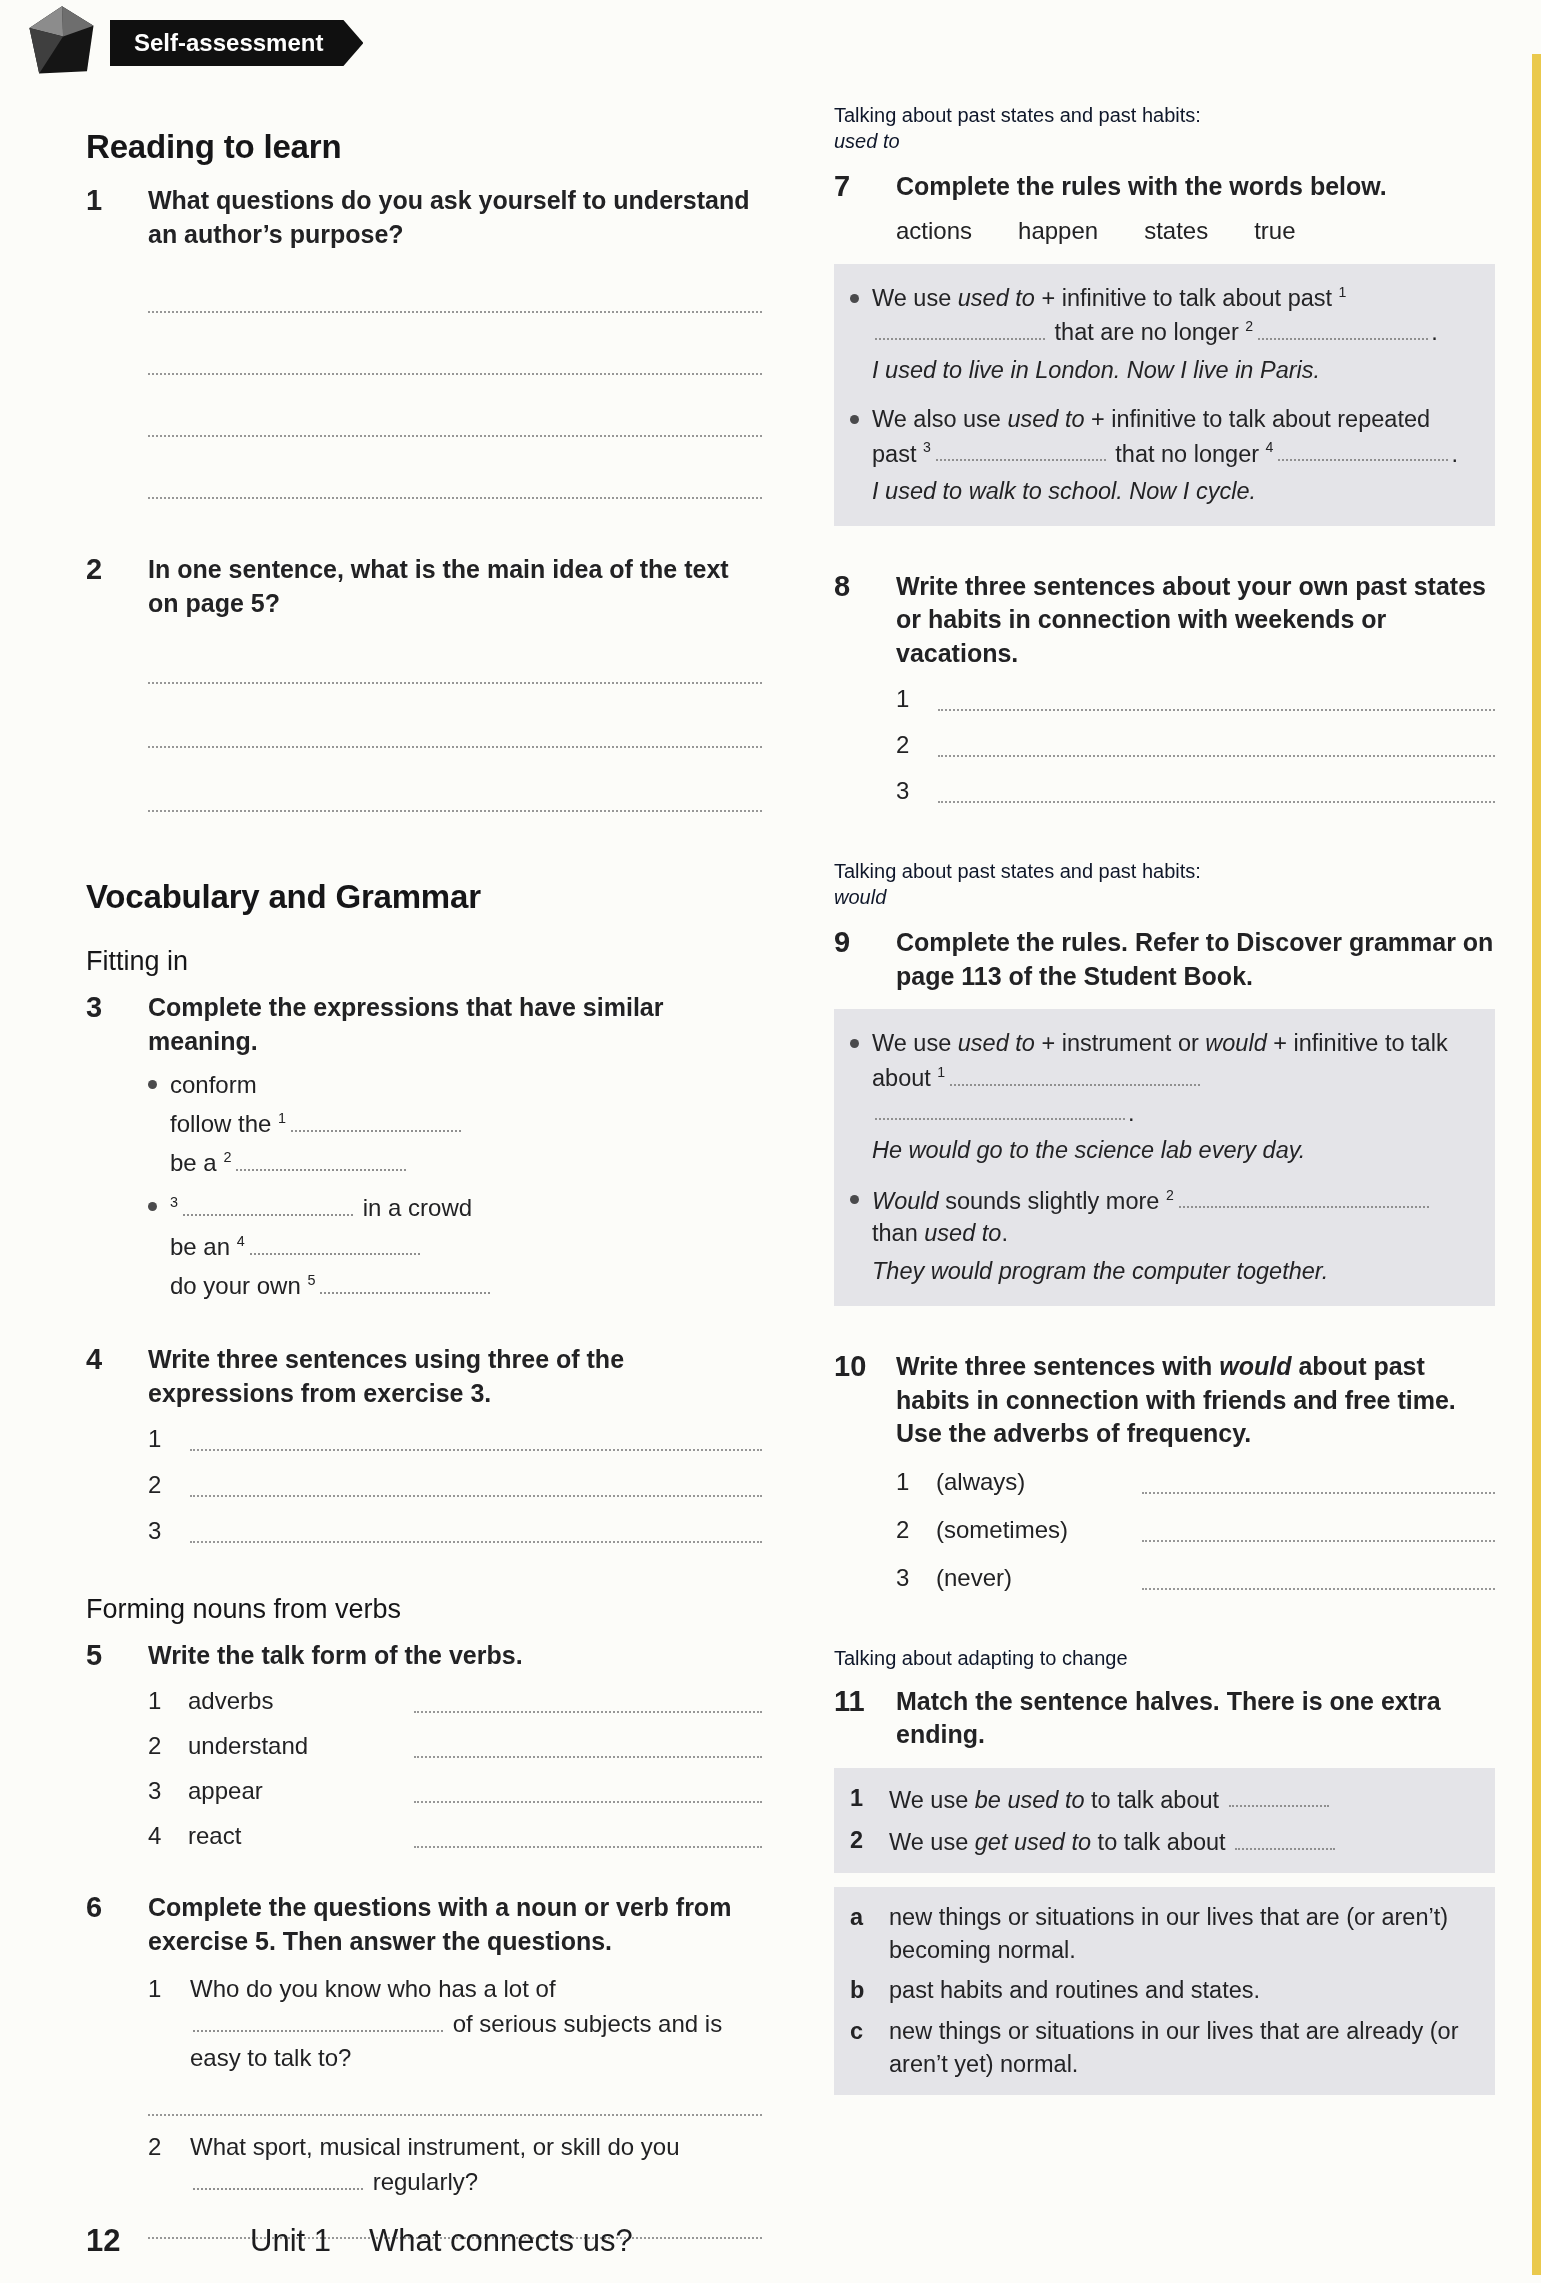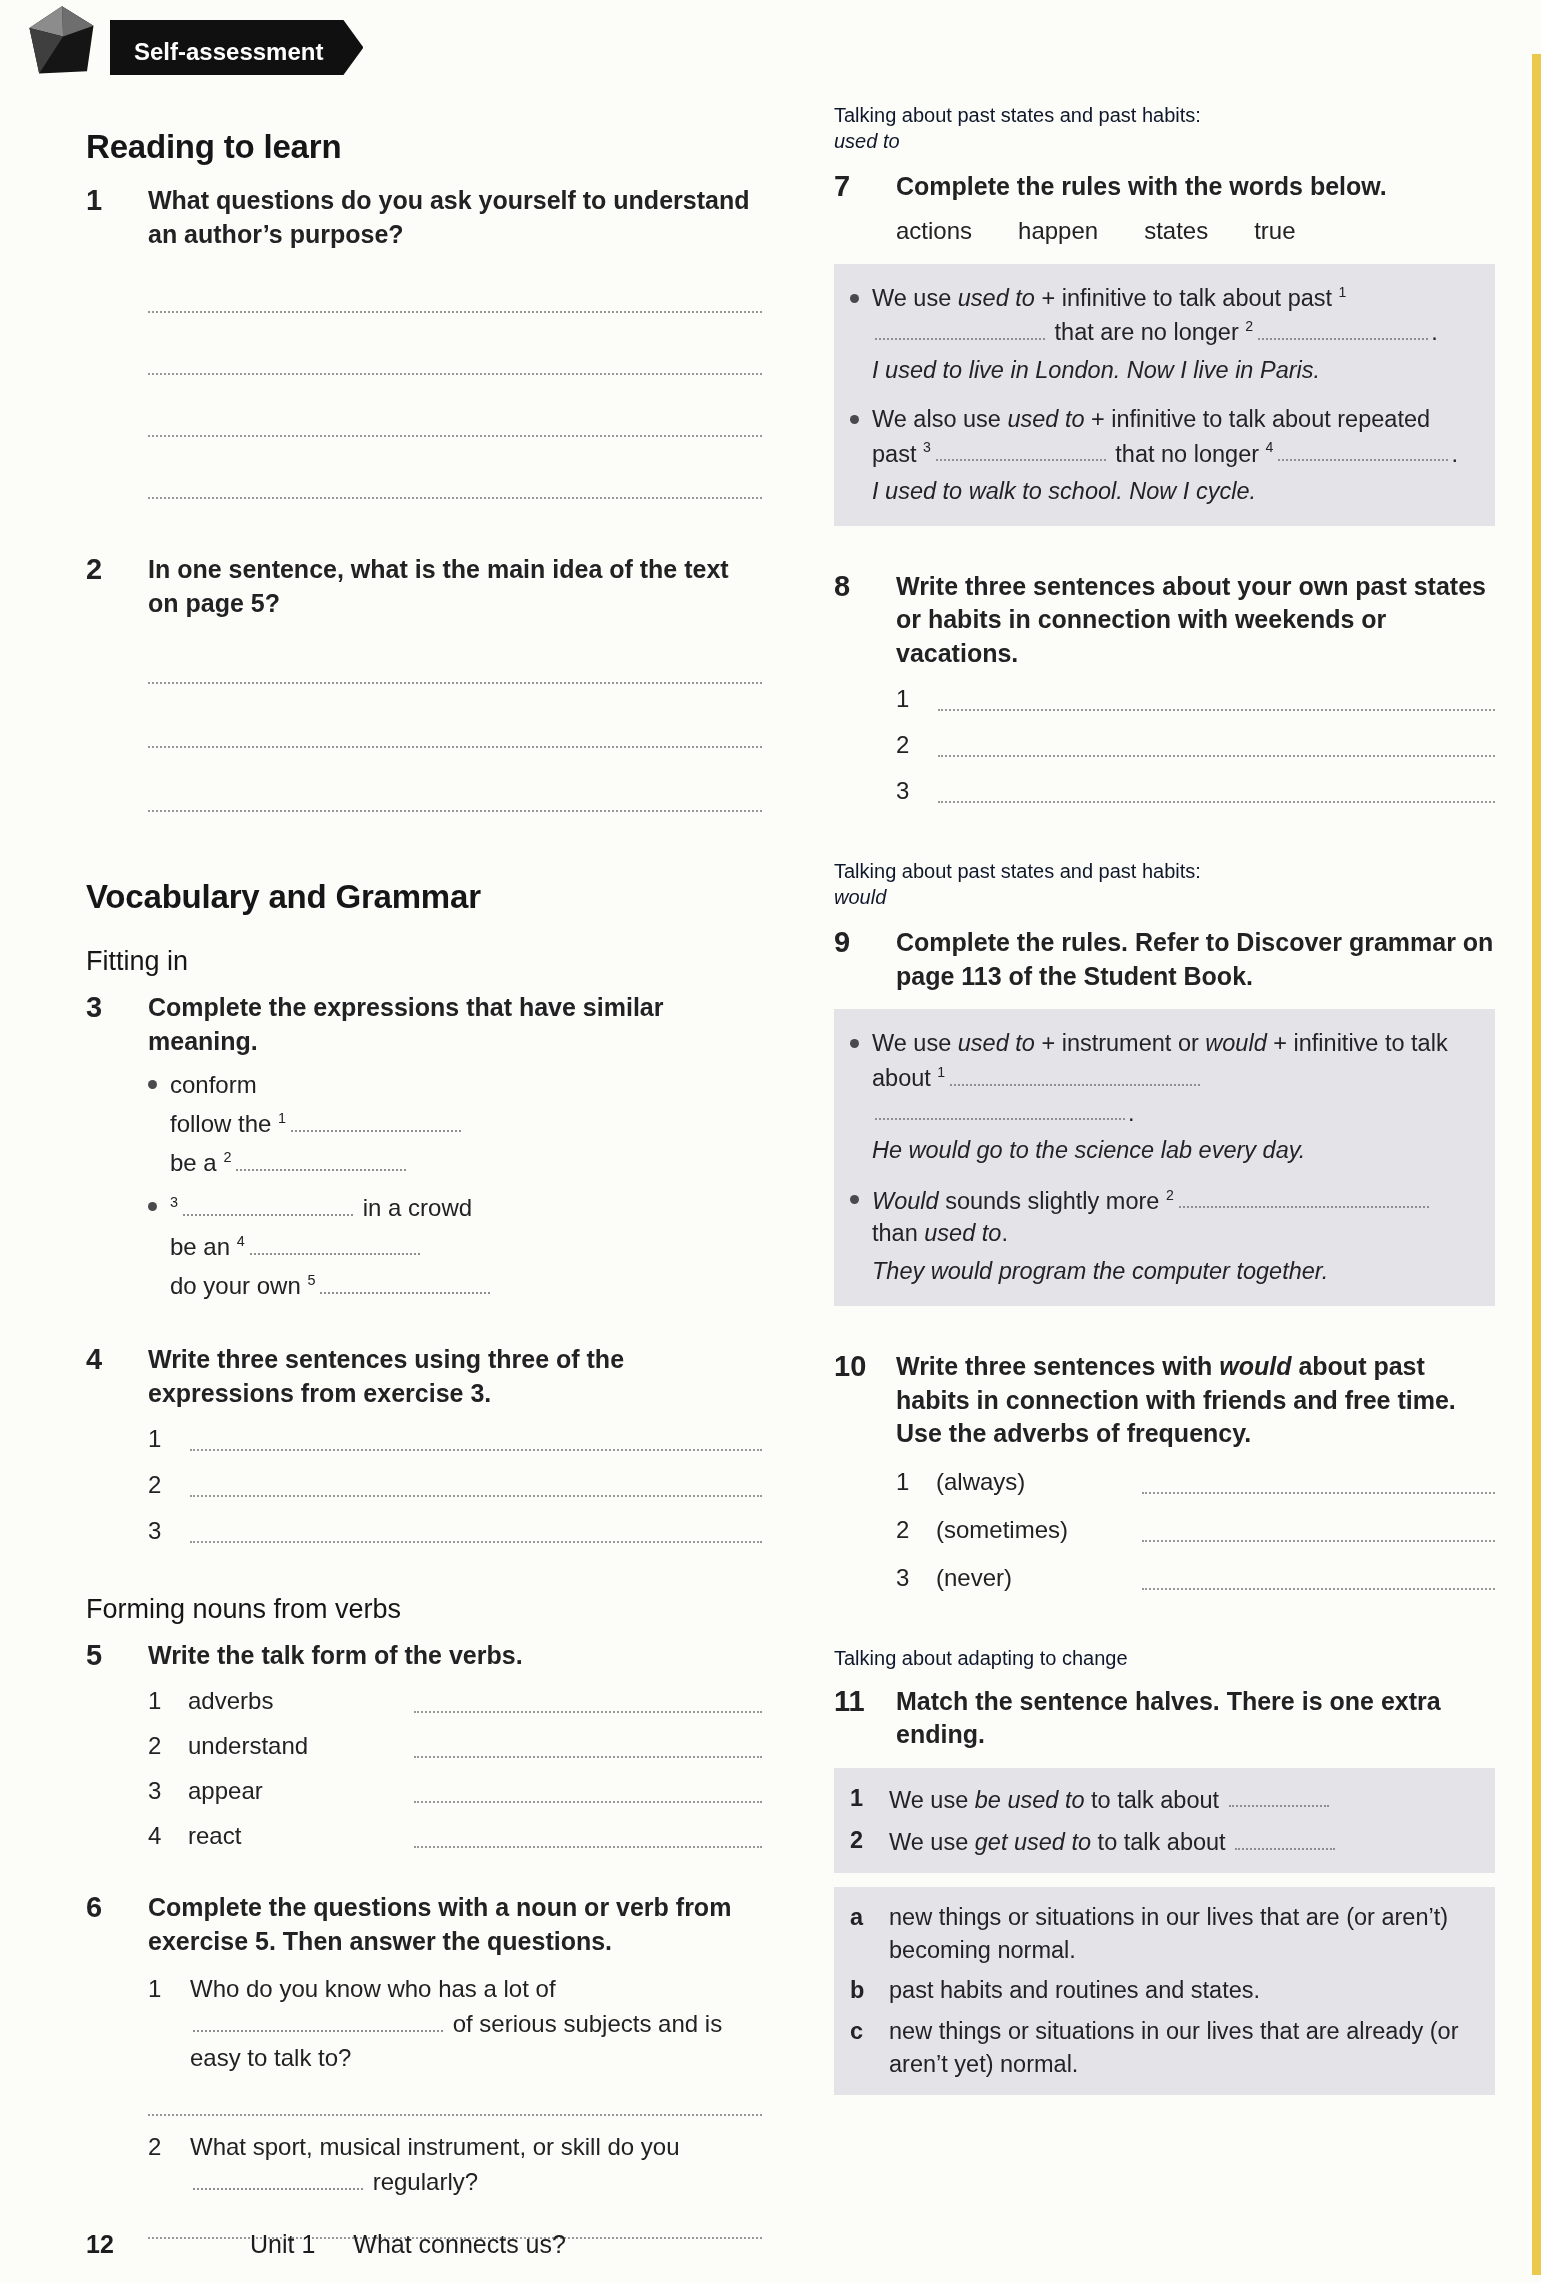--- a/index.html
+++ b/index.html
@@ -9,21 +9,21 @@
     font-family:"Liberation Sans",sans-serif;
   }
   .edge-strip{position:absolute;right:0;top:54px;bottom:8px;width:9px;background:#eac94d}
 
   
   .badge-row{position:relative;height:96px}
   .hex-icon{position:absolute;left:26px;top:4px}
   .badge{
     position:absolute;left:110px;top:20px;
     background:#101010;color:#ffffff;font-weight:700;font-size:24px;
-    line-height:46px;padding:9px 40px 0 24px;
+    line-height:46px;padding:0 40px 0 24px;
     clip-path:polygon(0 0,calc(100% - 20px) 0,100% 50%,calc(100% - 20px) 100%,0 100%);
   }
 
   
   .columns{display:flex;gap:72px;padding:6px 46px 0 86px}
   .col-left{flex:0 0 676px;min-width:0}
   .col-right{flex:1;min-width:0}
 
   h1{font-size:33px;font-weight:700;margin:0;color:#161618;letter-spacing:-0.2px}
   .h1-rich{font-size:20px;font-weight:400;line-height:1.3;color:#0f172a}
@@ -105,21 +105,21 @@
   [data-name="heading-used-to"]{margin-top:30px}
   [data-name="exercise-7"]{margin-top:16px}
   [data-name="exercise-8"]{margin-top:44px}
   [data-name="heading-would"]{margin-top:50px}
   [data-name="exercise-9"]{margin-top:16px}
   [data-name="exercise-10"]{margin-top:44px}
   [data-name="heading-adapting"]{margin-top:50px}
   [data-name="exercise-11"]{margin-top:14px}
 
   
-  .footer{position:absolute;left:86px;bottom:24px;display:flex;align-items:baseline;font-size:25px;color:#1d1d1f}
+  .footer{position:absolute;left:86px;bottom:24px;display:flex;align-items:baseline;font-size:31px;color:#1d1d1f}
   .footer .pg{font-weight:700;width:164px}
   .footer .unit{margin-right:38px}
 </style>
 </head>
 <body>
 
 <div class="edge-strip" data-name="page-edge-strip"></div>
 
 <header class="badge-row" data-name="page-header">
   <svg class="hex-icon" width="72" height="76" viewBox="0 0 66 70" data-name="self-assessment-gem-icon">

